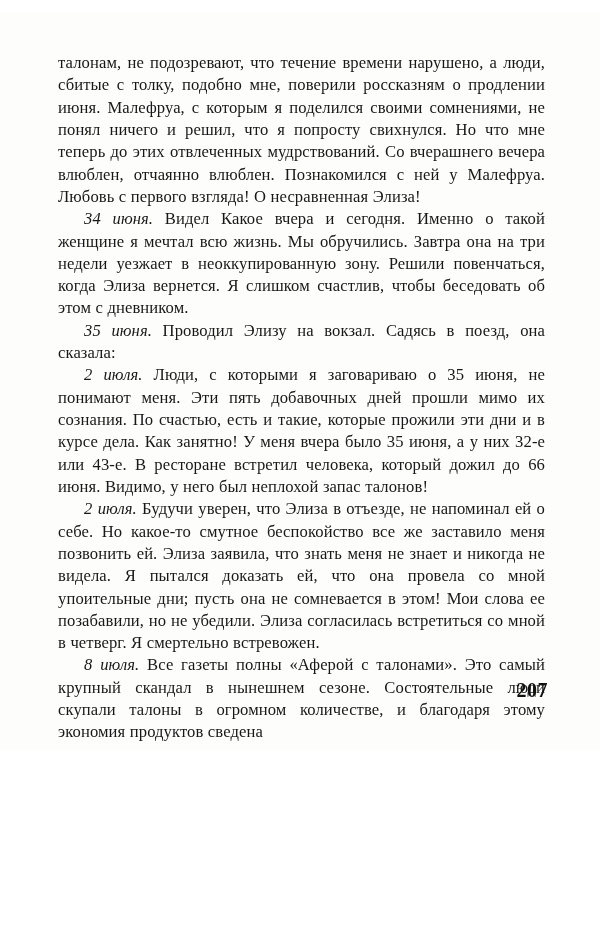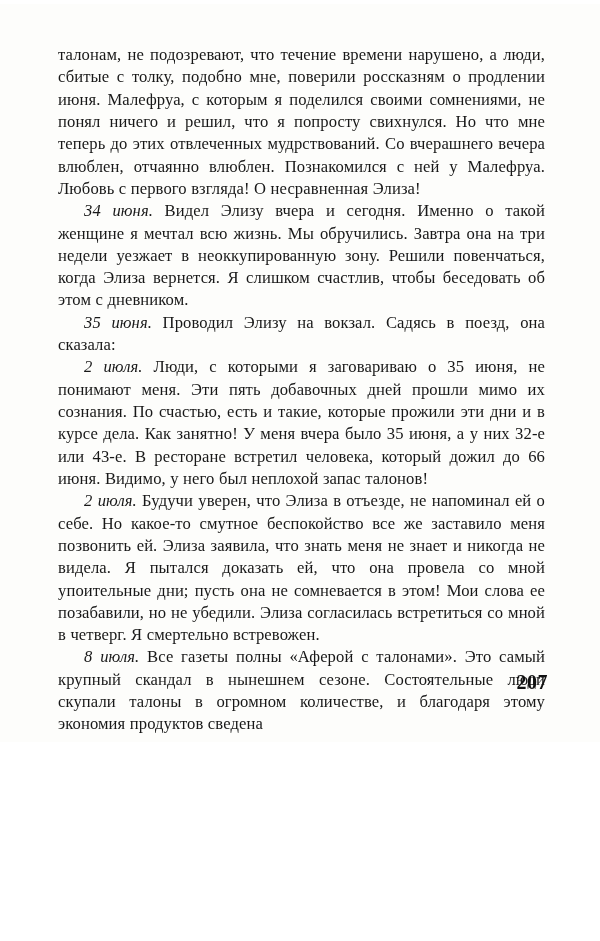--- a/index.html
+++ b/index.html
@@ -11,21 +11,21 @@
     width: 600px;
     height: 941px;
     position: relative;
     font-family: "Liberation Serif", "DejaVu Serif", serif;
     color: #1a1a1a;
     overflow: hidden;
   }
   .page {
     position: absolute;
     left: 0;
-    top: 4px;
+    top: 12px;
     width: 600px;
     height: 738px;
     background: #fdfdfb;
   }
   .text-column {
     position: absolute;
     left: 58px;
     top: 40px;
     width: 487px;
   }
@@ -60,21 +60,21 @@
 <body>
 
 <div class="page">
   <div class="text-column">
 
     <p>
       <span>талонам, не подозревают, что течение времени нарушено, а люди, сбитые с толку, подобно мне, поверили россказням о продлении июня. Малефруа, с которым я поделился своими сомнениями, не понял ничего и решил, что я попросту свихнулся. Но что мне теперь до этих отвлеченных мудрствований. Со вчерашнего вечера влюблен, отчаянно влюблен. Познакомился с ней у Малефруа. Любовь с первого взгляда! О несравненная Элиза!</span>
     </p>
 
     <p class="indent">
-      <span class="dateword">34 июня.</span><span> Видел Элизу вчера и сегодня. Именно о такой женщине я мечтал всю жизнь. Мы обручились. Завтра она на три недели уезжает в неоккупированную зону. Решили повенчаться, когда Элиза вернется. Я слишком счастлив, чтобы беседовать об этом с дневником.</span>
+      <span class="dateword">34 июня.</span><span> Видел Какое вчера и сегодня. Именно о такой женщине я мечтал всю жизнь. Мы обручились. Завтра она на три недели уезжает в неоккупированную зону. Решили повенчаться, когда Элиза вернется. Я слишком счастлив, чтобы беседовать об этом с дневником.</span>
     </p>
 
     <p class="indent">
       <span class="dateword">35 июня.</span><span> Проводил Элизу на вокзал. Садясь в поезд, она сказала:</span>
     </p>
 
 
 
     <p class="indent">
       <span class="dateword">2 июля.</span><span> Люди, с которыми я заговариваю о 35 июня, не понимают меня. Эти пять добавочных дней прошли мимо их сознания. По счастью, есть и такие, которые прожили эти дни и в курсе дела. Как занятно! У меня вчера было 35 июня, а у них 32-е или 43-е. В ресторане встретил человека, который дожил до 66 июня. Видимо, у него был неплохой запас талонов!</span>

